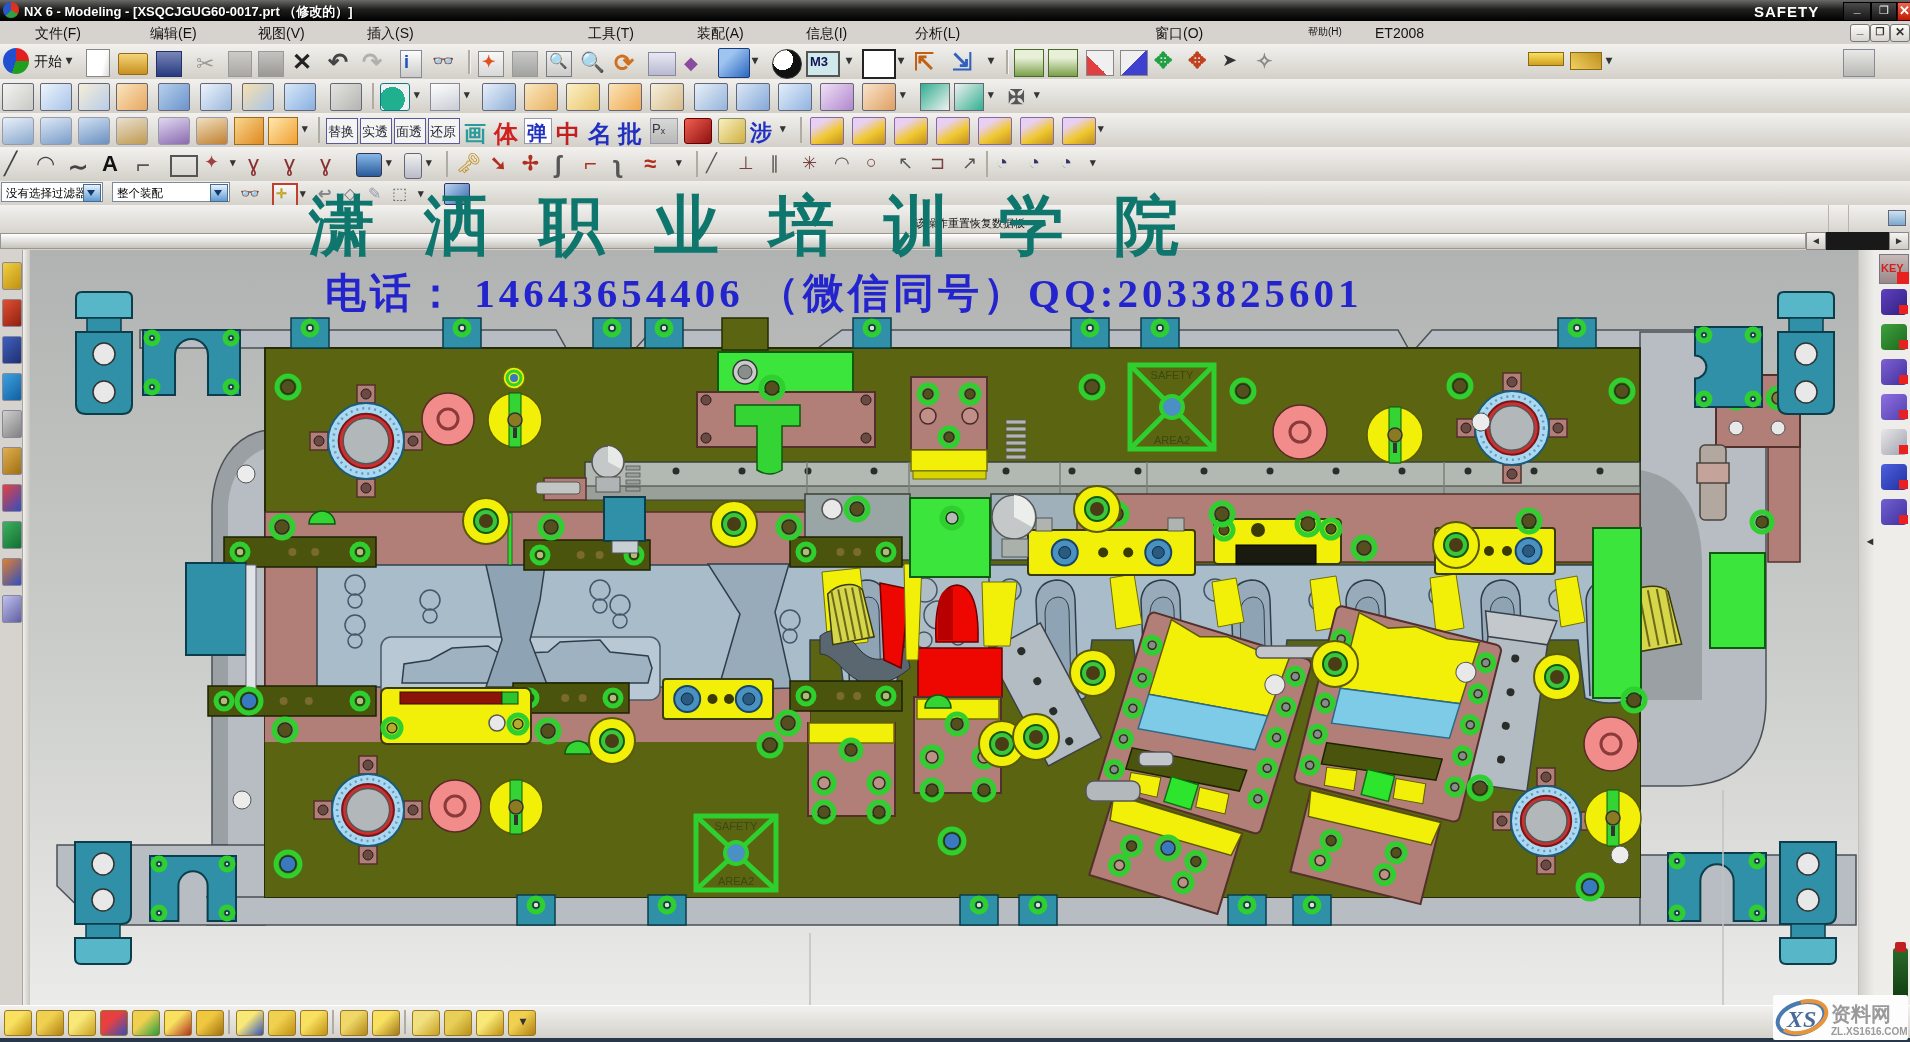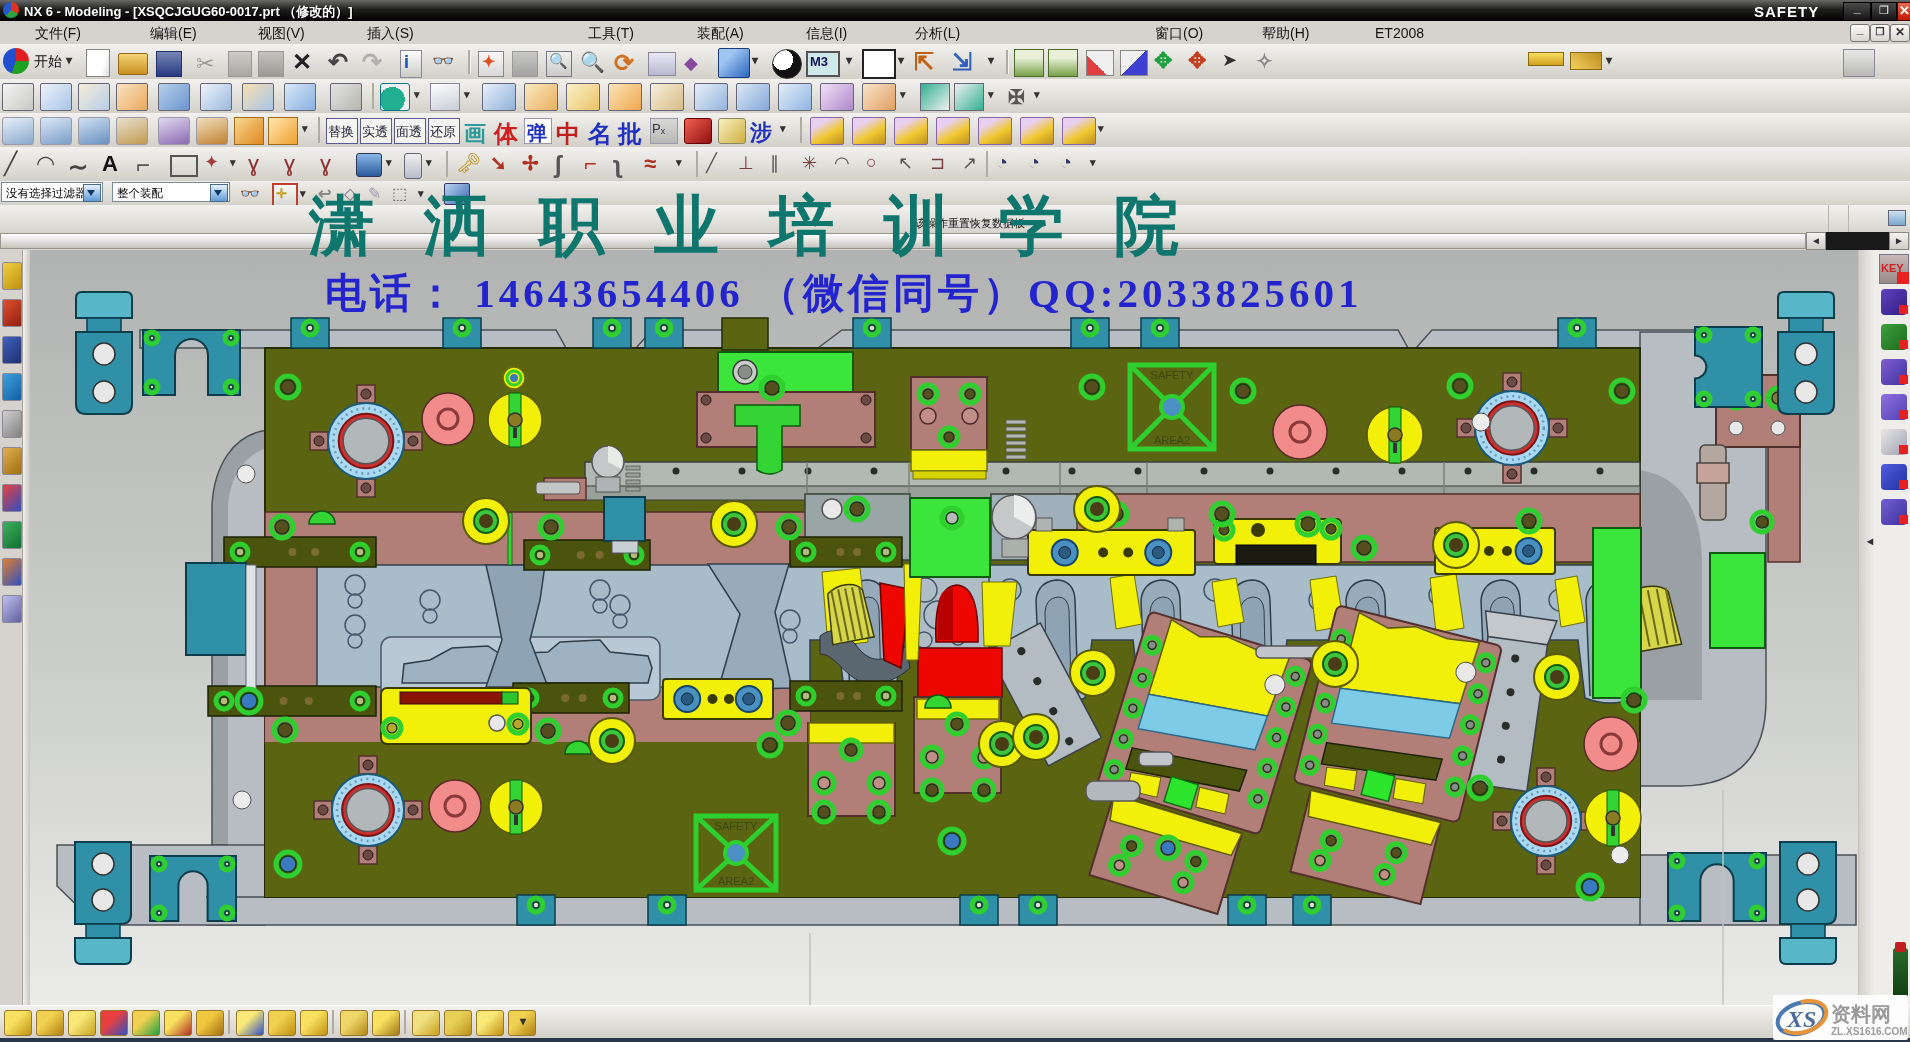--- a/index.html
+++ b/index.html
@@ -698,21 +698,21 @@
     <span style="position:absolute;left:150px;top:4px;font-size:14px;">编辑(E)</span>
     <span style="position:absolute;left:258px;top:4px;font-size:14px;">视图(V)</span>
     <span style="position:absolute;left:367px;top:4px;font-size:14px;">插入(S)</span>
     <span style="position:absolute;left:477px;top:4px;font-size:14px;margin-top:34px;">格式(R)</span>
     <span style="position:absolute;left:588px;top:4px;font-size:14px;">工具(T)</span>
     <span style="position:absolute;left:697px;top:4px;font-size:14px;">装配(A)</span>
     <span style="position:absolute;left:806px;top:4px;font-size:14px;">信息(I)</span>
     <span style="position:absolute;left:915px;top:4px;font-size:14px;">分析(L)</span>
     <span style="position:absolute;left:1025px;top:4px;font-size:14px;margin-top:24px;">首选项(P)</span>
     <span style="position:absolute;left:1155px;top:4px;font-size:14px;">窗口(O)</span>
-    <span style="position:absolute;left:1262px;top:4px;font-size:14px;">帮助(H)</span>
+    <span style="position:absolute;left:1308px;top:4px;font-size:10px;">帮助(H)</span>
     <span style="position:absolute;left:1375px;top:4px;font-size:14px;">ET2008</span>
  <div class="abs" style="left:1850px;top:3px;width:18px;height:16px;background:linear-gradient(#fcfcfa,#d8d5cf);border:1px solid #777;border-radius:3px;color:#333;font-size:12px;text-align:center;line-height:9px;font-weight:bold;">_</div>
  <div class="abs" style="left:1870px;top:3px;width:18px;height:16px;background:linear-gradient(#fcfcfa,#d8d5cf);border:1px solid #777;border-radius:3px;color:#333;font-size:10px;text-align:center;line-height:14px;font-weight:bold;">❐</div>
  <div class="abs" style="left:1890px;top:3px;width:18px;height:16px;background:linear-gradient(#fcfcfa,#d8d5cf);border:1px solid #777;border-radius:3px;color:#333;font-size:12px;text-align:center;line-height:14px;font-weight:bold;">✕</div>
 </div>
 
 <div class="tb" style="top:44px;height:35px;z-index:10;">
     <span style="position:absolute;left:3px;top:4px;width:26px;height:26px;border-radius:13px;background:conic-gradient(#e02020 0 90deg,#20a020 90deg 200deg,#2050d0 200deg 360deg);"></span>
     <span style="position:absolute;left:34px;top:9px;font-size:14px;color:#111;font-weight:normal;font-family:'Liberation Sans';">开始</span>
     <span style="position:absolute;left:66px;top:9px;font-size:12px;color:#333;font-weight:bold;font-family:'Liberation Sans';">▾</span>

